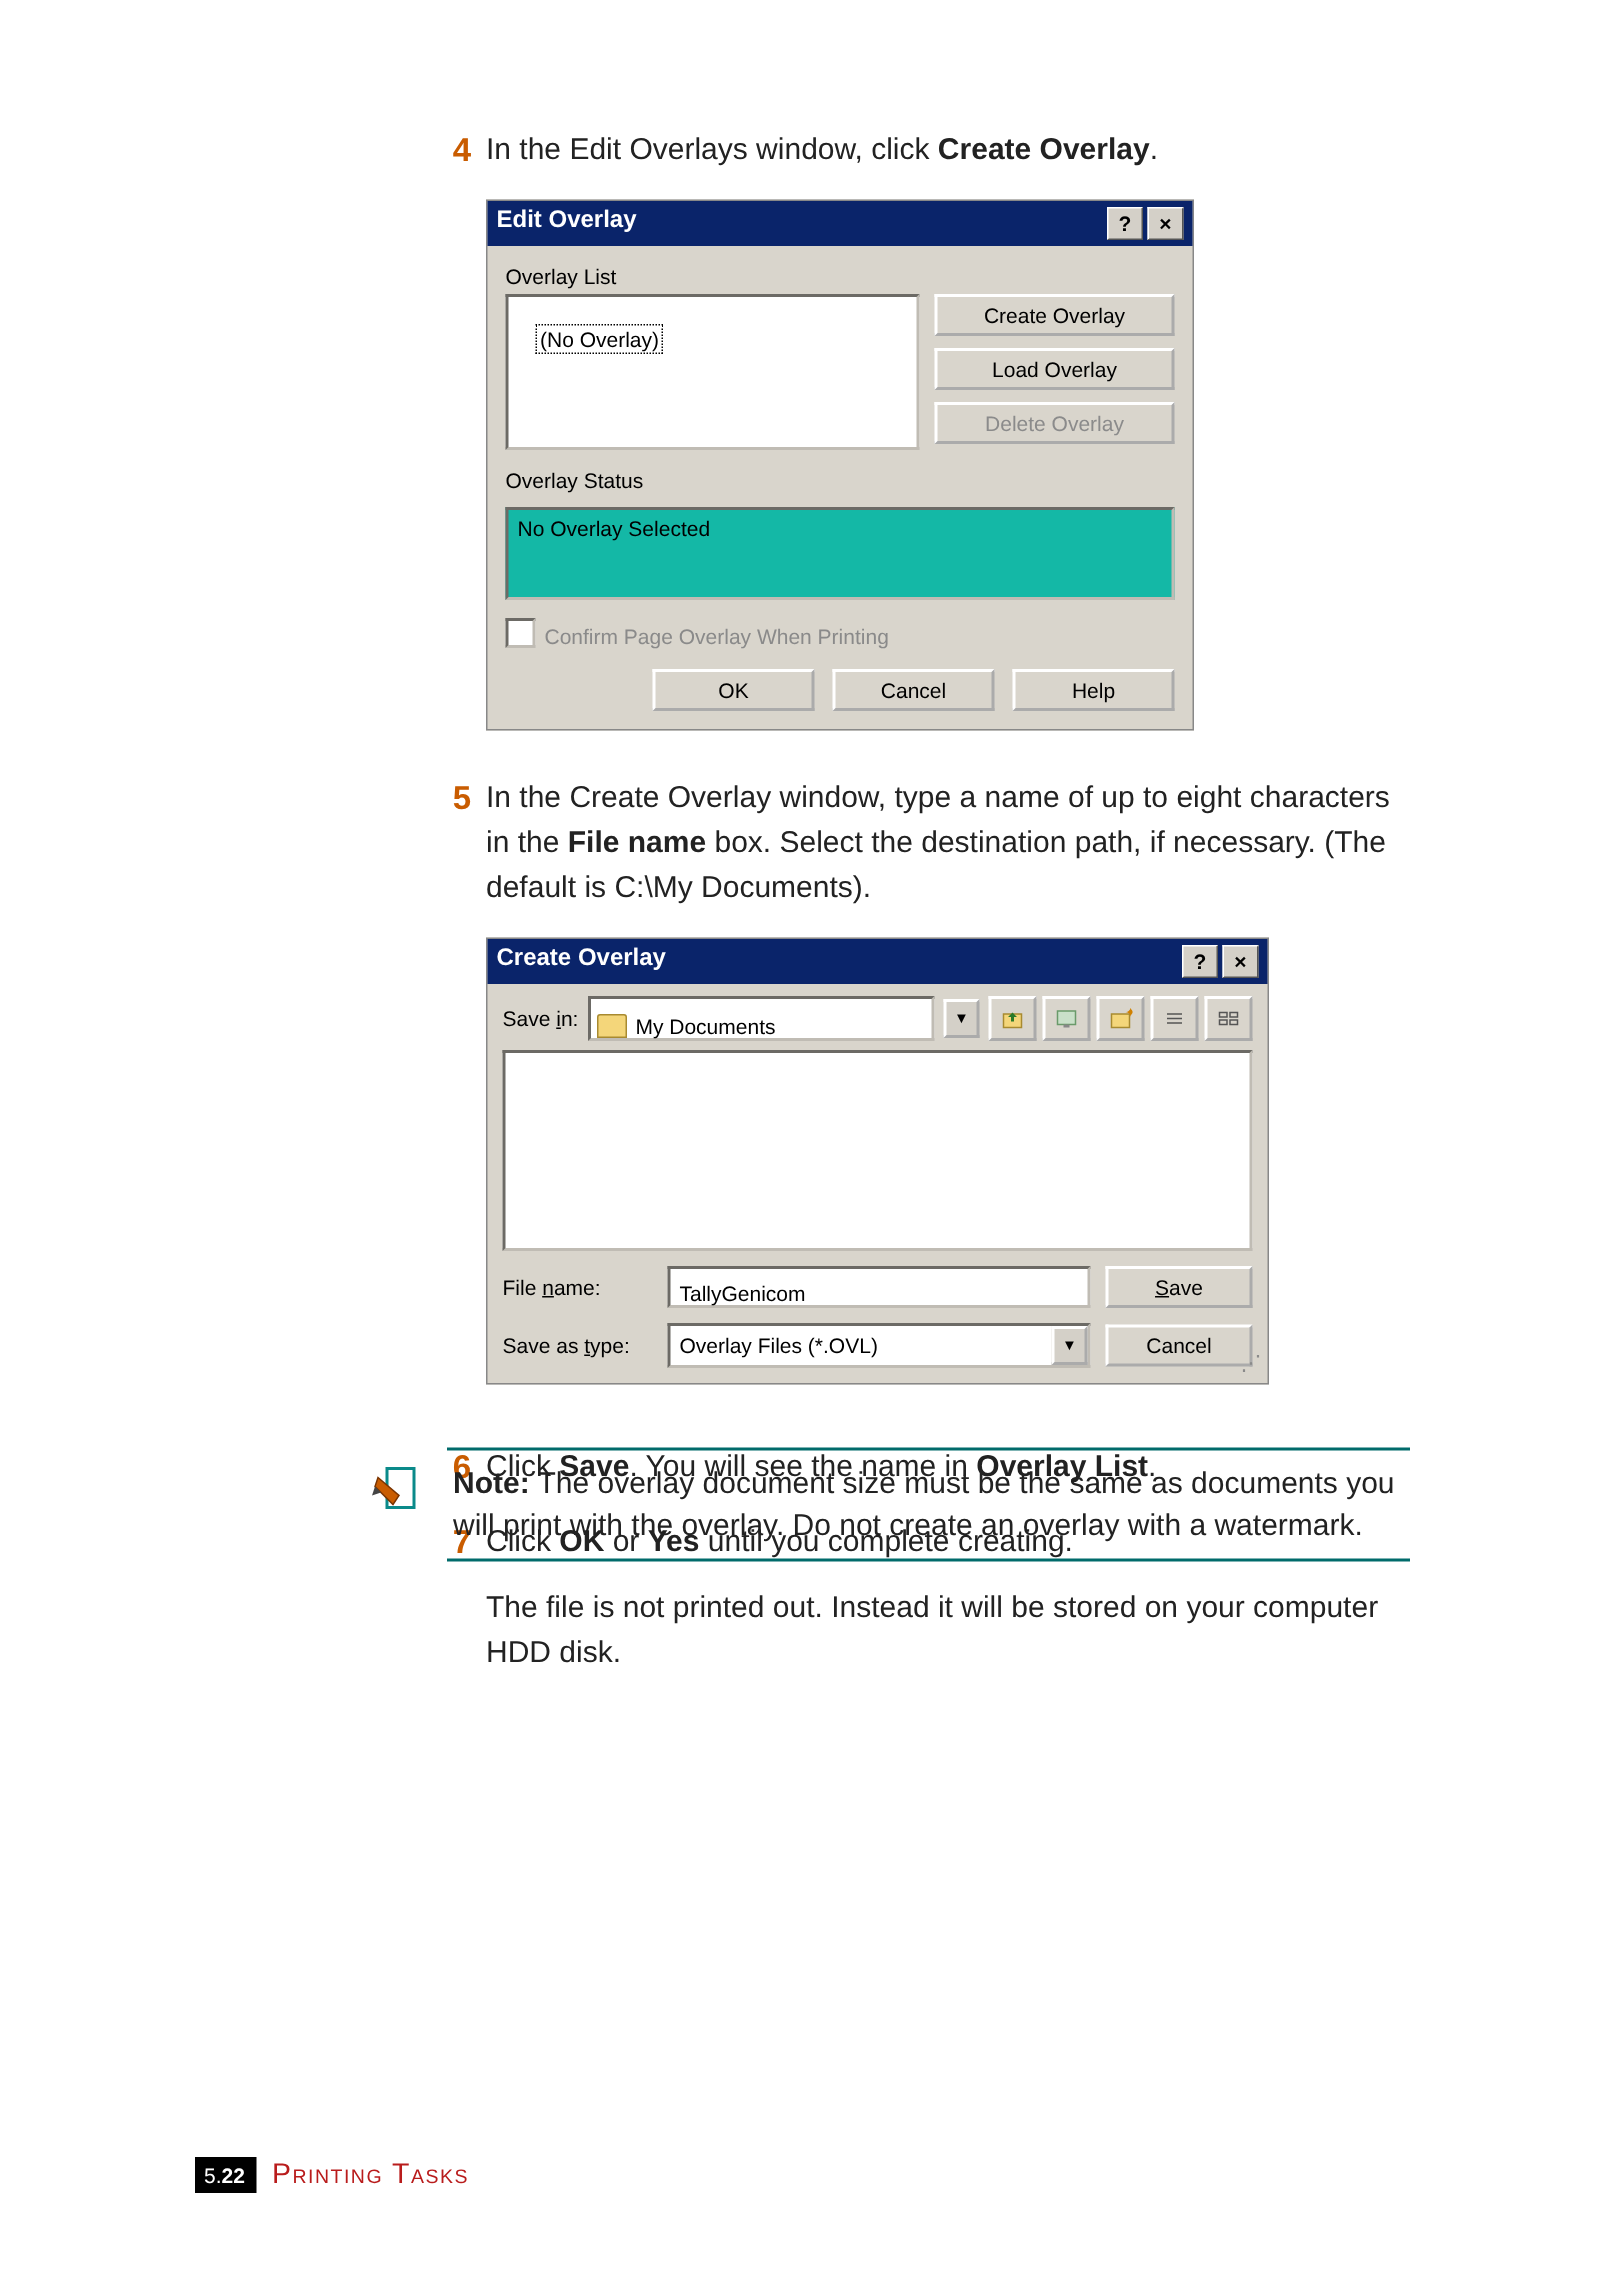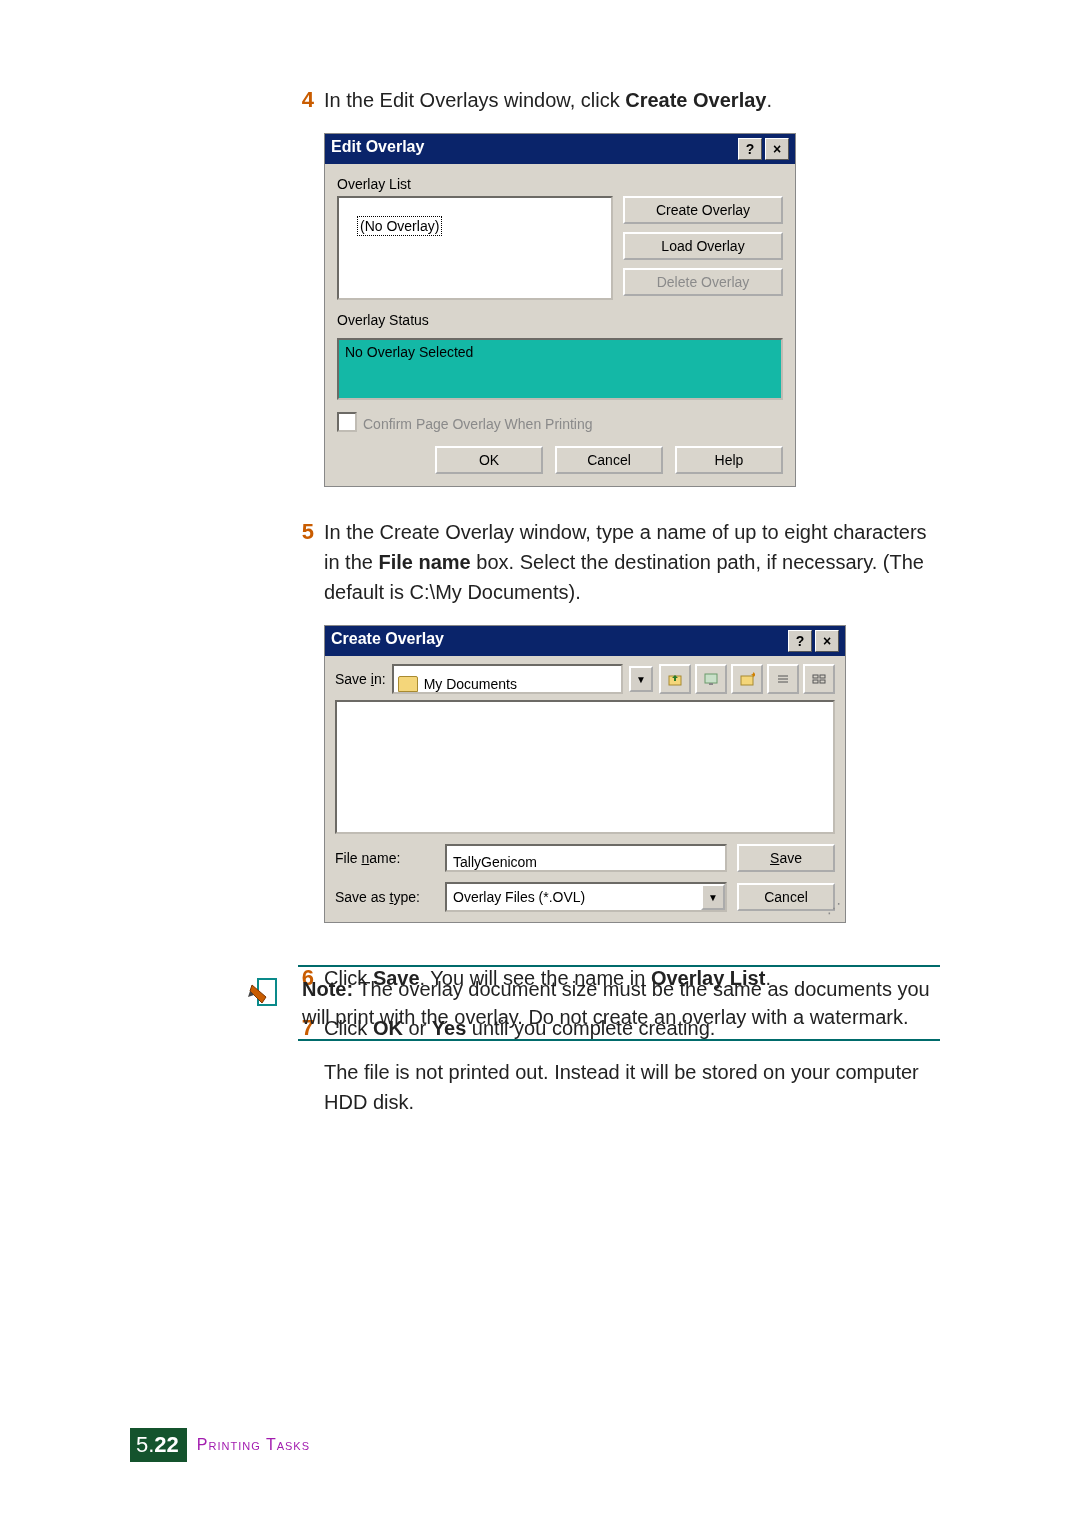--- a/index.html
+++ b/index.html
@@ -52,23 +52,23 @@
   .resize-grip{position:absolute;right:4px;bottom:4px;width:14px;height:14px;color:#8a8a8a;font-size:14px;line-height:8px;text-align:right}
 
   
   .note-wrap{position:absolute;left:248px;top:965px;width:692px;display:flex;align-items:flex-start;gap:14px}
   .note-icon{width:36px;height:44px;flex:none;margin-top:8px}
   .note-box{flex:1;border-top:2px solid #006b6b;border-bottom:2px solid #006b6b;padding:8px 4px;font-size:20px;line-height:1.4}
   .note-box .b{font-weight:bold}
 
   
   .footer{position:absolute;left:130px;bottom:64px;display:flex;align-items:center;gap:10px}
-  .page-chip{background:#14532d;color:#fff;font-weight:bold;font-size:22px;padding:4px 8px 4px 6px}
+  .page-chip{background:#000000;color:#fff;font-weight:bold;font-size:14px;padding:4px 8px 4px 6px}
   .page-chip .thin{font-weight:normal}
-  .footer-label{font-variant:small-caps;font-size:16px;letter-spacing:1px;color:#a21caf}
+  .footer-label{font-variant:small-caps;font-size:19px;letter-spacing:1px;color:#b91c1c}
   .u{text-decoration:underline}
 </style>
 </head>
 <body>
 
 <div class="page">
 
   <div class="content">
 
     <div class="step">

